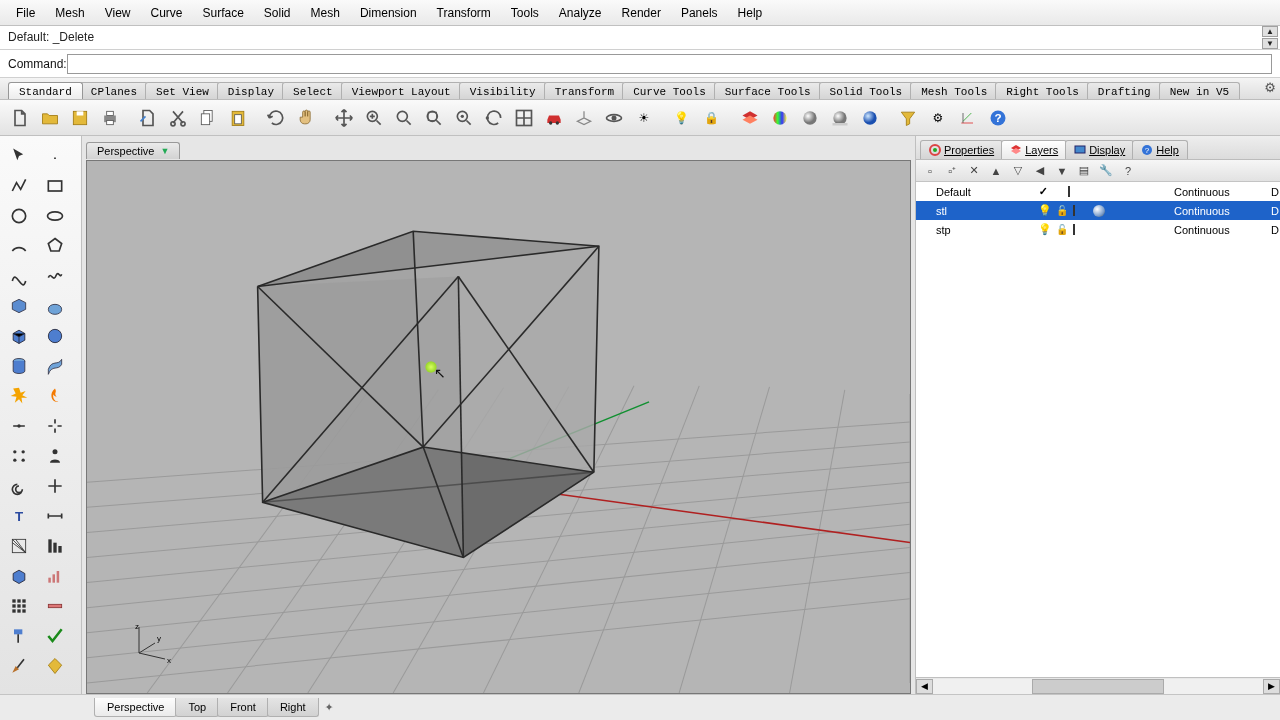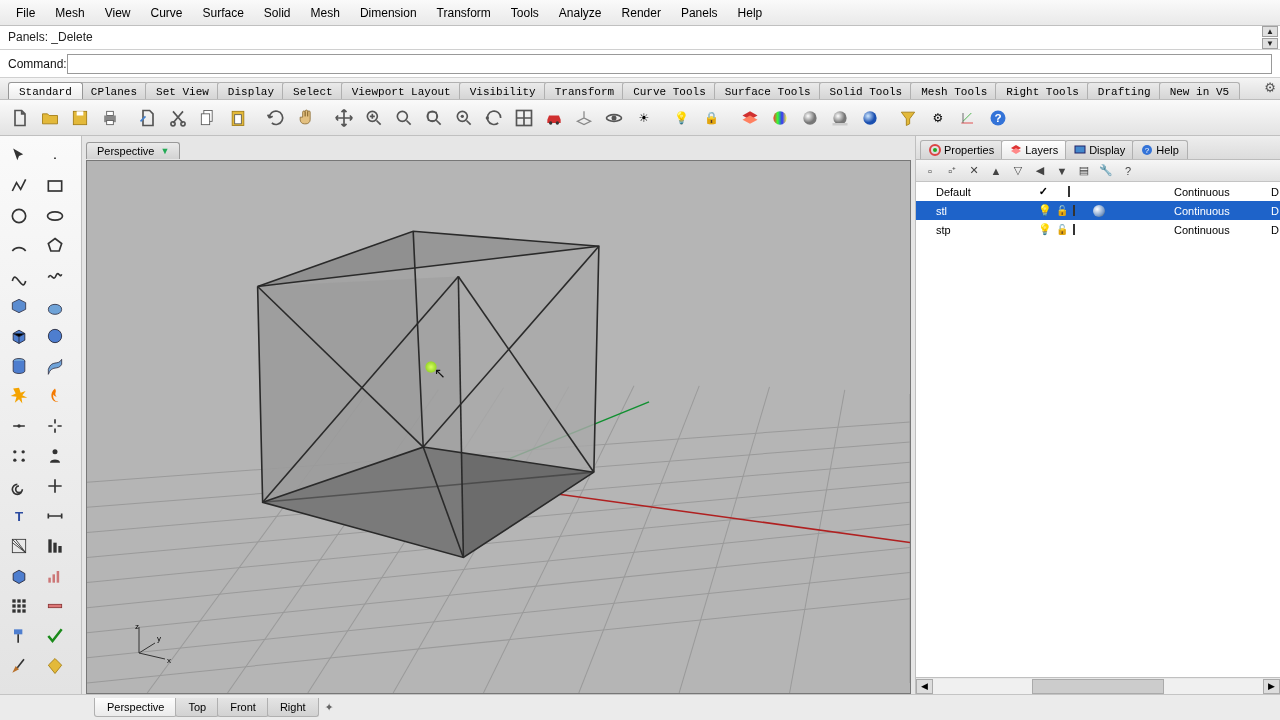--- a/index.html
+++ b/index.html
@@ -23,21 +23,21 @@
 .main { display: flex; height: 558px; }
 .tools-left { width: 82px; background: linear-gradient(#fafafa,#e3e3e3); border-right: 1px solid #c0c0c0; display: flex; flex-wrap: wrap; align-content: flex-start; padding: 6px 4px; gap: 2px 6px; }
 .tools-left .tbtn { width: 30px; height: 28px; display: flex; align-items: center; justify-content: center; border: 1px solid transparent; border-radius: 2px; font-size: 15px; }
 .viewport-wrap { flex: 1; display: flex; flex-direction: column; padding: 4px 4px 0 4px; background: #e6e6e6; border-right: 1px solid #bfbfbf; }
 .vp-titlebar { height: 20px; display: flex; align-items: center; }
 .vp-title { background: linear-gradient(#eaeaea,#d2d2d2); border: 1px solid #999; border-bottom: none; padding: 2px 10px; font-size: 11px; border-radius: 3px 3px 0 0; display: flex; gap: 6px; align-items: center; }
 .vp-title .dd { color: #2a5; font-size: 9px; }
 .viewport { flex: 1; background: #b5b5b5; border: 1px solid #777; position: relative; overflow: hidden; }
 .rightpanel { width: 364px; background: #f4f4f4; display: flex; flex-direction: column; }
 .panel-tabs { height: 24px; display: flex; align-items: flex-end; padding-left: 4px; border-bottom: 1px solid #bcbcbc; background: linear-gradient(#eee,#dcdcdc); }
-.panel-tabs .ptab { display: flex; align-items: center; gap: 3px; padding: 3px 8px; border: 1px solid #b0b0b0; border-bottom: none; background: linear-gradient(#eaeaea,#d4d4d4); font-size: 11px; border-radius: 3px 3px 0 0; margin-right: -2px; }
+.panel-tabs .ptab { display: flex; align-items: center; gap: 3px; padding: 3px 8px; border: 1px solid #b0b0b0; border-bottom: none; background: linear-gradient(#eaeaea,#d4d4d4); font-size: 11px; border-radius: 3px 3px 0 0; margin-right: -2px; text-decoration: underline; }
 .panel-tabs .ptab.active { background: linear-gradient(#fff,#eaeaea); }
 .panel-tabs .ptab .ico { width: 12px; height: 12px; display: inline-block; }
 .layer-toolbar { height: 22px; background: linear-gradient(#f6f6f6,#e2e2e2); border-bottom: 1px solid #c4c4c4; display: flex; align-items: center; gap: 2px; padding: 0 4px; }
 .layer-toolbar .ltb { width: 20px; height: 18px; display: flex; align-items: center; justify-content: center; font-size: 11px; color: #444; }
 .layer-header { height: 22px; background: #efefef; border-bottom: 1px solid #ccc; display: flex; font-size: 11px; color: #222; }
 .layer-header div { border-right: 1px solid #d6d6d6; padding: 3px 6px; }
 .col-name { width: 104px; }
 .col-icons { width: 54px; }
 .col-mat { width: 82px; }
 .col-lt { width: 86px; }
@@ -79,21 +79,21 @@
   <span>Dimension</span>
   <span>Transform</span>
   <span>Tools</span>
   <span>Analyze</span>
   <span>Render</span>
   <span>Panels</span>
   <span>Help</span>
 </div>
 
 <div class="cmd-history">
-  <span>Panels: _Delete</span>
+  <span>Default: _Delete</span>
   <div class="scroll-up">▲</div>
   <div class="scroll-dn">▼</div>
 </div>
 
 <div class="cmd-line">
   <label>Command:</label>
   <input type="text" value="" style="">
 </div>
 
 <div class="tabstrip">

